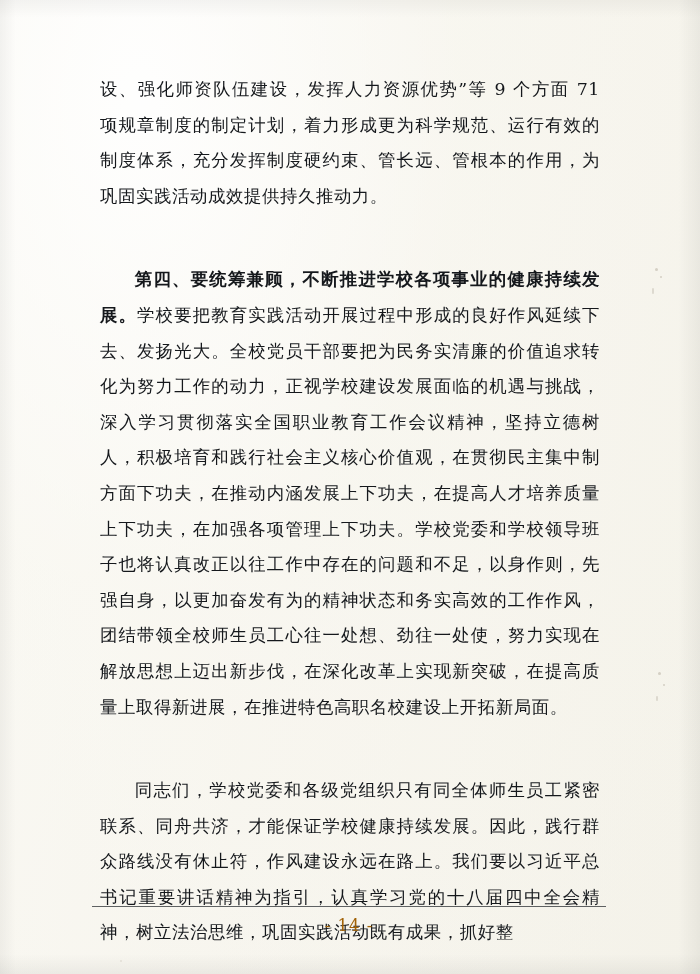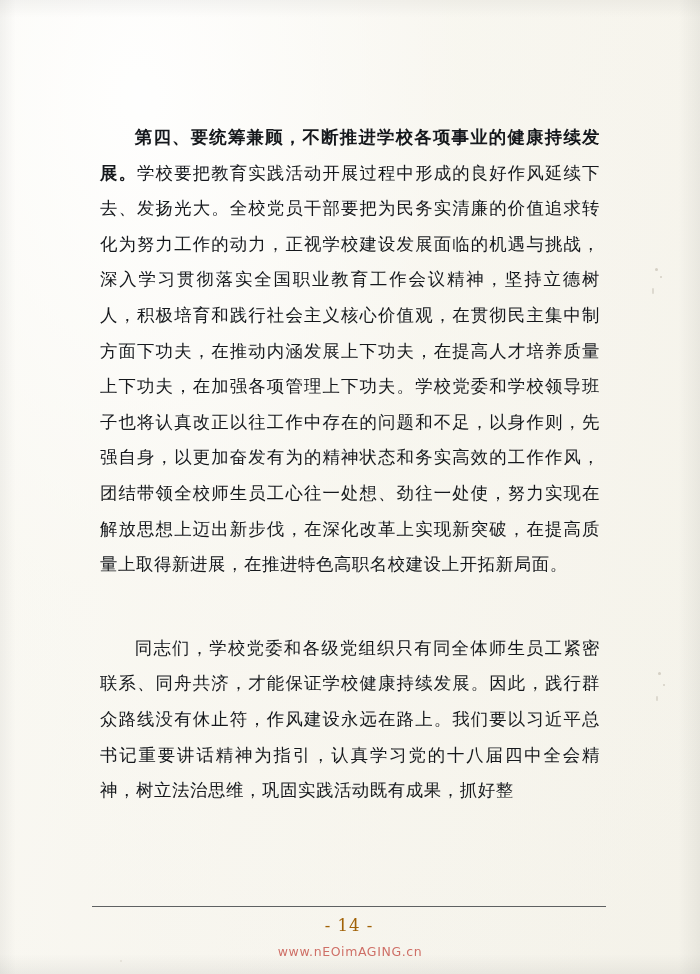--- a/index.html
+++ b/index.html
@@ -116,35 +116,37 @@
 </style>
 </head>
 <body>
 
 <div class="paper"></div>
 
 <div class="page">
 
   <div class="body-text">
 
+    <p class="para">
+      <span>设、强化师资队伍建设，发挥人力资源优势”等 9 个方面 71 项规章制度的制定计划，着力形成更为科学规范、运行有效的制度体系，充分发挥制度硬约束、管长远、管根本的作用，为巩固实践活动成效提供持久推动力。</span>
+    </p>
 
     <p class="para indent">
       <span class="bold-lead">第四、要统筹兼顾，不断推进学校各项事业的健康持续发展。</span><span>学校要把教育实践活动开展过程中形成的良好作风延续下去、发扬光大。全校党员干部要把为民务实清廉的价值追求转化为努力工作的动力，正视学校建设发展面临的机遇与挑战，深入学习贯彻落实全国职业教育工作会议精神，坚持立德树人，积极培育和践行社会主义核心价值观，在贯彻民主集中制方面下功夫，在推动内涵发展上下功夫，在提高人才培养质量上下功夫，在加强各项管理上下功夫。学校党委和学校领导班子也将认真改正以往工作中存在的问题和不足，以身作则，先强自身，以更加奋发有为的精神状态和务实高效的工作作风，团结带领全校师生员工心往一处想、劲往一处使，努力实现在解放思想上迈出新步伐，在深化改革上实现新突破，在提高质量上取得新进展，在推进特色高职名校建设上开拓新局面。</span>
     </p>
 
     <p class="para indent">
       <span>同志们，学校党委和各级党组织只有同全体师生员工紧密联系、同舟共济，才能保证学校健康持续发展。因此，践行群众路线没有休止符，作风建设永远在路上。我们要以习近平总书记重要讲话精神为指引，认真学习党的十八届四中全会精神，树立法治思维，巩固实践活动既有成果，抓好整</span>
     </p>
 
   </div>
 
   <div class="rule"></div>
   <div class="page-number">- 14 -</div>
 
-  <div class="watermark">www.nEOimAGING.cn</div>
 
   <div class="speck s1"></div>
   <div class="speck s2"></div>
   <div class="speck s3"></div>
   <div class="speck s4"></div>
   <div class="speck s5"></div>
   <div class="speck s6"></div>
   <div class="speck s7"></div>
 
 </div>

